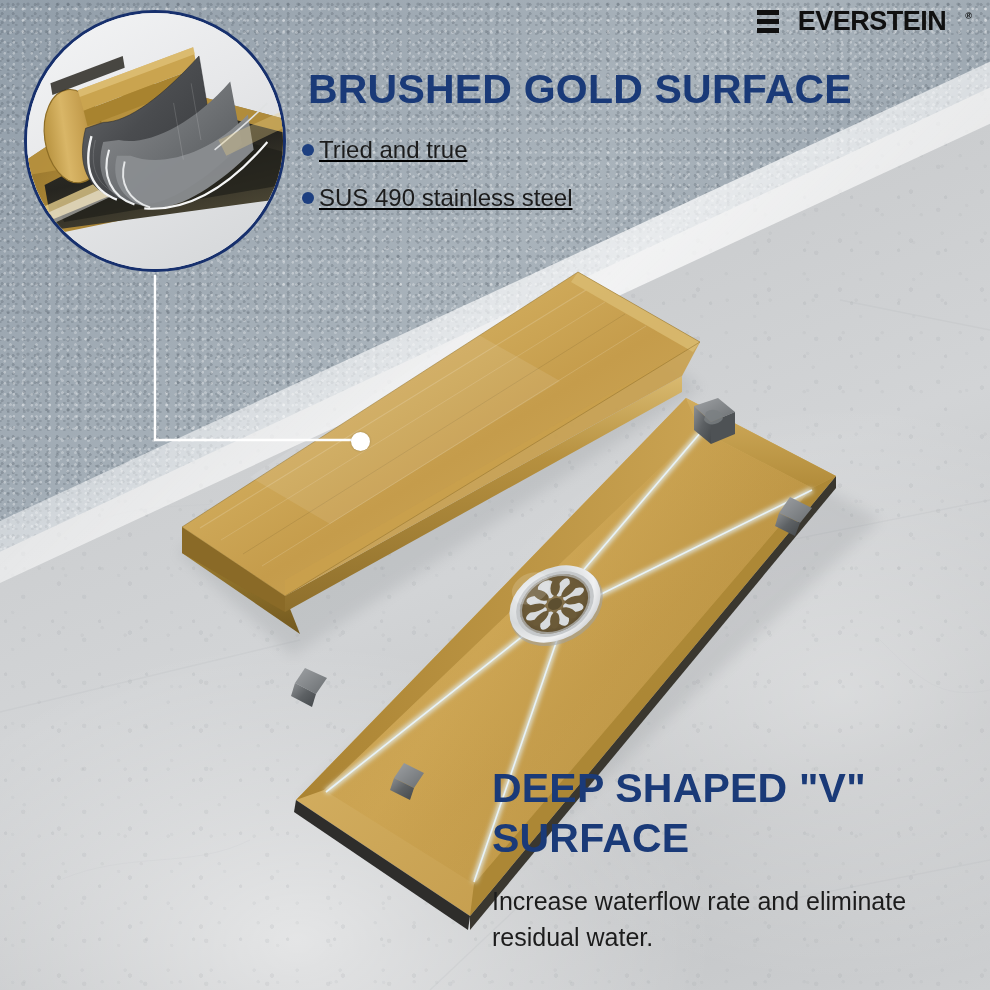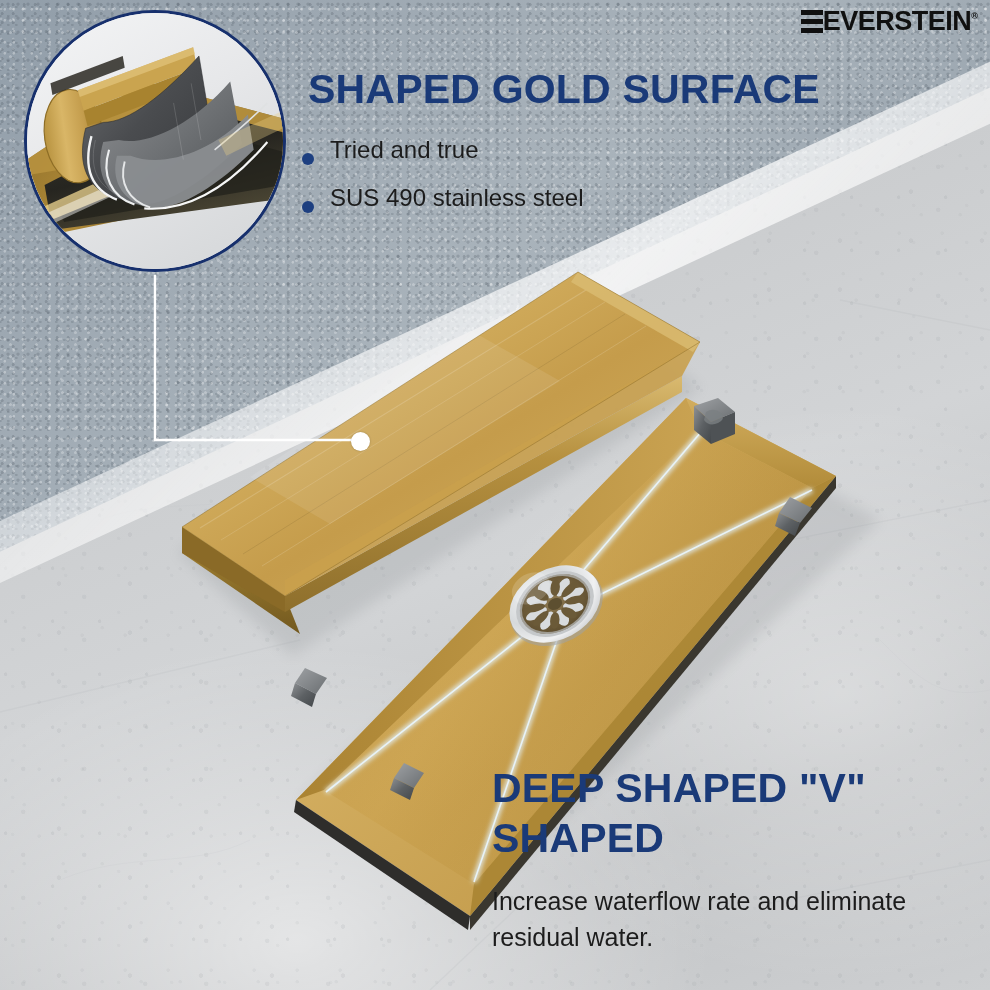--- a/index.html
+++ b/index.html
@@ -63,43 +63,43 @@
     background:linear-gradient(135deg, rgba(255,255,255,0) 0%, rgba(255,255,255,.75) 50%, rgba(255,255,255,0) 100%);
     clip-path: polygon(0 598px, 1160px 60px, 1160px 122px, 0 660px);
     filter:blur(2px);
   }
 
   
   .plate-wrap{ position:absolute; left:0; top:0; width:990px; height:990px; pointer-events:none; }
 
   
   .logo{
-    position:absolute; right:12px; top:8px;
-    display:flex; align-items:center; gap:0;
+    position:absolute; right:18px; top:8px;
+    display:flex; align-items:center; gap:19px;
     color:#101010;
   }
   .logo-e{ display:flex; flex-direction:column; justify-content:center; gap:4px; width:22px; }
   .logo-e i{ display:block; height:5px; background:#101010; border-radius:0; }
   .logo-e i:nth-child(1){ width:22px; }
   .logo-e i:nth-child(2){ width:22px; }
   .logo-e i:nth-child(3){ width:22px; }
   .logo-word{
     font-family:"Liberation Sans", sans-serif;
     font-weight:700; font-size:27px; letter-spacing:-.5px;
     line-height:1; color:#101010;
   }
   .logo-r{ font-size:9px; font-weight:700; align-self:flex-start; margin-top:3px; color:#101010; }
 
   .headline{
     position:absolute; left:308px; top:68px;
     font-size:41px; font-weight:700; letter-spacing:.2px;
     color:#1a3a78; line-height:1.05; white-space:nowrap;
   }
   .bullets{ position:absolute; left:302px; top:136px; width:430px; }
-  .bullet{ display:flex; align-items:flex-end; gap:16px; margin-bottom:19px; }
+  .bullet{ display:flex; align-items:center; gap:5px; margin-bottom:19px;text-decoration:underline; }
   .bullet .dot{
     width:12px; height:12px; border-radius:50%;
     background:#1d3f80; flex:0 0 12px;
   }
   .bullet .txt{ font-size:24px; color:#1c1c1c; line-height:1.2; }
 
   .headline2{
     position:absolute; left:492px; top:763px;
     font-size:41px; font-weight:700; letter-spacing:.2px;
     color:#1a3a78; line-height:1.22;
@@ -479,33 +479,33 @@
   <div class="logo">
     <span class="logo-e">
         <i></i>
         <i></i>
         <i></i>
       </span>
     <span class="logo-word">EVERSTEIN</span>
     <span class="logo-r">®</span>
   </div>
 
-  <div class="headline">SHAPED GOLD SURFACE</div>
+  <div class="headline">BRUSHED GOLD SURFACE</div>
 
   <div class="bullets">
     <div class="bullet">
       <span class="dot"></span>
       <span class="txt">Tried and true</span>
     </div>
     <div class="bullet">
       <span class="dot"></span>
       <span class="txt">SUS 490 stainless steel</span>
     </div>
   </div>
 
   <div class="headline2">
     <div>DEEP SHAPED "V"</div>
-    <div>SHAPED</div>
+    <div>SURFACE</div>
   </div>
 
   <div class="subtext">Increase waterflow rate and eliminate residual water.</div>
 
 </div>
 
 </body></html>

